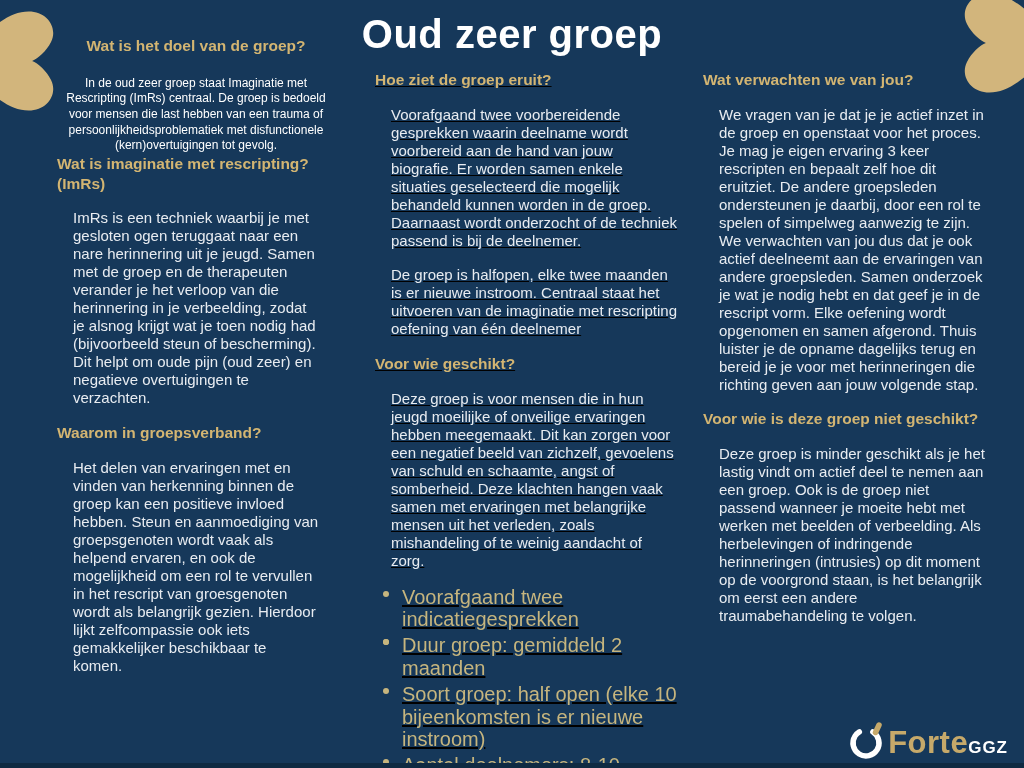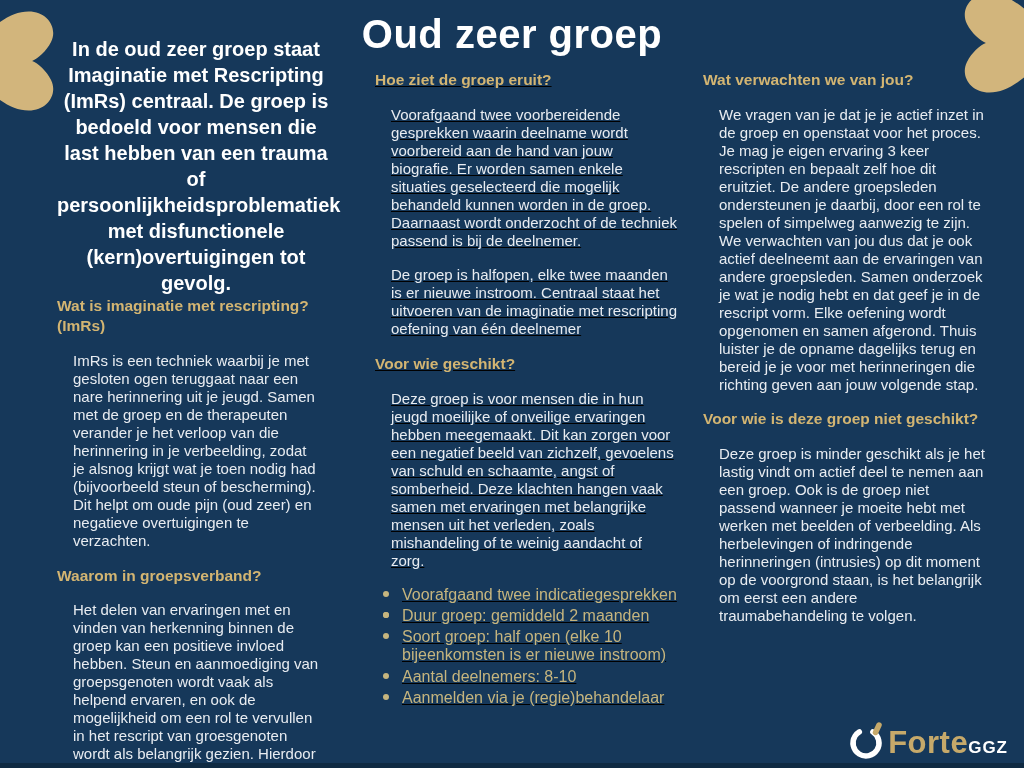--- a/index.html
+++ b/index.html
@@ -33,40 +33,40 @@
     color:var(--heading,#D3B572);
     font-size:15.5px;font-weight:bold;line-height:1.28;
     margin:0 0 13px 0;
   }
   p.body{
     color:var(--body,#E8ECF1);
     font-size:15px;line-height:1.2;margin:16px;
   }
   .centered{text-align:center;}
   p.intro{
-    color:var(--white,#FFFFFF);font-weight:bold;
-    font-size:20px;line-height:1.3;margin:0;
+    color:var(--white,#FFFFFF);font-weight:normal;
+    font-size:12px;line-height:1.3;margin:0;
   }
   .mb-md{margin-bottom:24px;}
   .mb-lg{margin-bottom:27px;}
   .mb-xl{margin-bottom:30px;}
   .mb-intro{margin-bottom:23px;}
   .tight{margin-bottom:2px;}
 
   h3.practical{
     color:var(--white,#FFFFFF);
     font-size:16.5px;font-weight:bold;
     margin:0 0 15px 4px;
   }
   ul.bullets{list-style:none;margin:0;padding:0 0 0 6px;}
   ul.bullets li{
     position:relative;
     padding-left:21px;
     color:var(--bullet,#C6B57E);
-    font-size:16px;line-height:1.14;
+    font-size:20px;line-height:1.14;
     margin-bottom:3px;
   }
   ul.bullets li .dot{
     position:absolute;left:2px;top:5px;
     width:6px;height:6px;border-radius:50%;
     background:var(--bullet,#C6B57E);
   }
 
   .logo{
     position:absolute;right:16px;bottom:10px;
@@ -98,20 +98,21 @@
   </div>
   <div class="heart heart-tr">
     <svg viewBox="0 0 100 100">
       <path fill="#D2B57C" d="M50,90 C27,67 8,50 8,30 C8,14 22,5 34,11 C42,15 48,22 50,27 C52,22 58,15 66,11 C78,5 92,14 92,30 C92,50 73,67 50,90 Z"></path>
     </svg>
   </div>
 
   <h1 class="title">Oud zeer groep</h1>
 
   <div class="col col-left">
+    <h2 class="gold centered" style="margin-bottom:20px;">Wat is het doel van de groep?</h2>
     <p class="intro centered mb-intro">In de oud zeer groep staat Imaginatie met Rescripting (ImRs) centraal. De groep is bedoeld voor mensen die last hebben van een trauma of persoonlijkheidsproblematiek met disfunctionele (kern)overtuigingen tot gevolg.</p>
 
     <h2 class="gold">Wat is imaginatie met rescripting? (ImRs)</h2>
     <p class="body mb-md">ImRs is een techniek waarbij je met gesloten ogen teruggaat naar een nare herinnering uit je jeugd. Samen met de groep en de therapeuten verander je het verloop van die herinnering in je verbeelding, zodat je alsnog krijgt wat je toen nodig had (bijvoorbeeld steun of bescherming). Dit helpt om oude pijn (oud zeer) en negatieve overtuigingen te verzachten.</p>
 
     <h2 class="gold">Waarom in groepsverband?</h2>
     <p class="body">Het delen van ervaringen met en vinden van herkenning binnen de groep kan een positieve invloed hebben. Steun en aanmoediging van groepsgenoten wordt vaak als helpend ervaren, en ook de mogelijkheid om een rol te vervullen in het rescript van groesgenoten wordt als belangrijk gezien. Hierdoor lijkt zelfcompassie ook iets gemakkelijker beschikbaar te komen.</p>
   </div>
 
   <div class="col col-mid">

